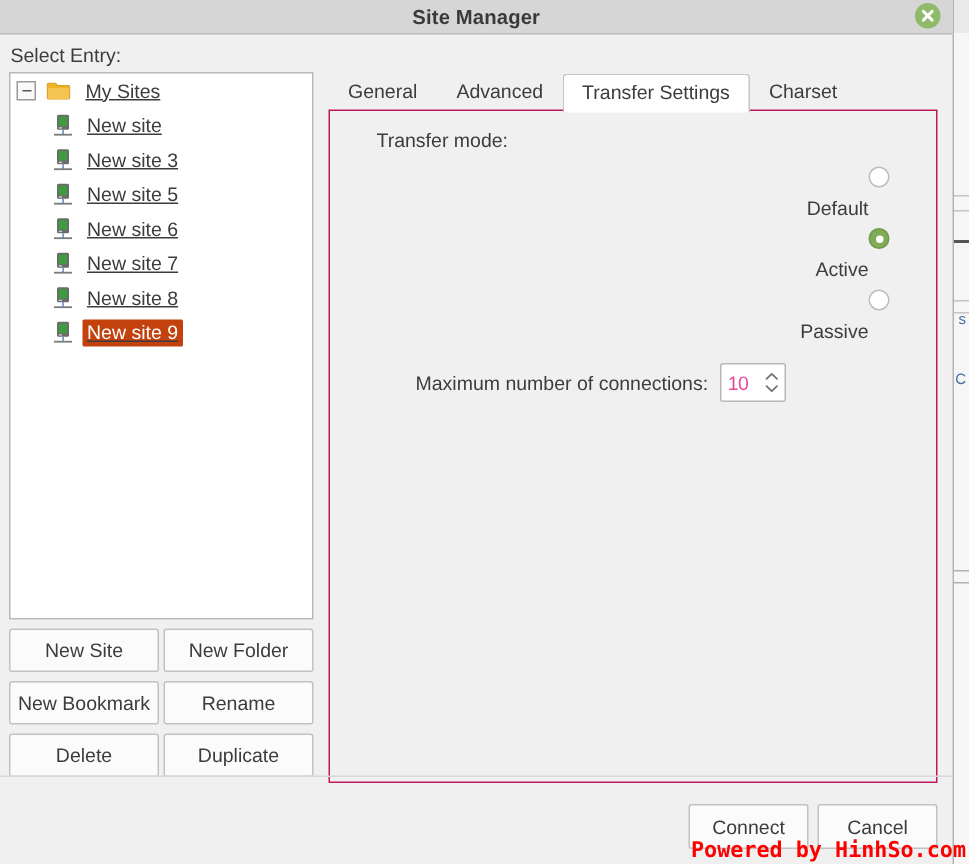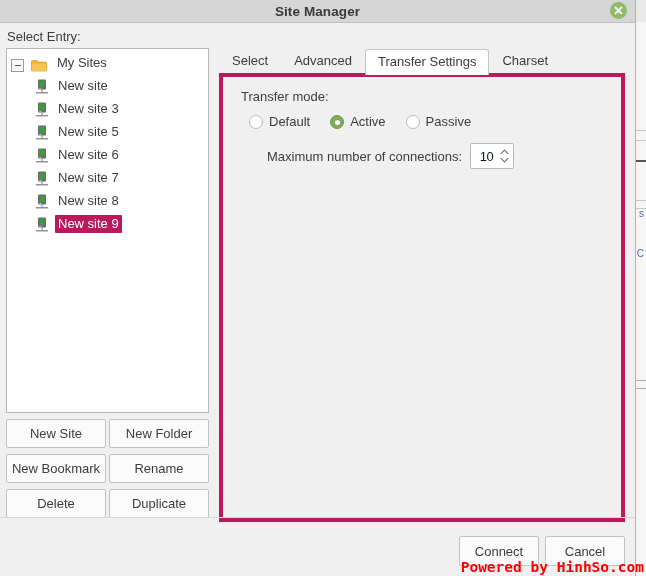--- a/index.html
+++ b/index.html
@@ -109,25 +109,26 @@
     width: 203px;
     height: 365px;
     background: #ffffff;
     border: 1px solid #b8b8b8;
     box-sizing: border-box;
     overflow: hidden;
     position: relative;
   }
   .tree-row {
     display: flex;
-    align-items: flex-end;
+    align-items: center;
     height: 23px;
     padding-left: 4px;
     cursor: default;
     white-space: nowrap;
+    text-decoration: underline;
   }
   .tree-row.child { padding-left: 28px; }
   .expander {
     width: 11px;
     height: 11px;
     border: 1px solid #9a9a9a;
     background: #fafafa;
     display: inline-flex;
     align-items: center;
     justify-content: center;
@@ -143,21 +144,21 @@
   }
   .folder-icon { margin-right: 7px; flex: none; display:block; }
   .server-icon { margin-right: 6px; flex: none; display:block; }
   .tree-label {
     font-size: 13px;
     color: #3c3c3c;
     padding: 1px 3px;
     line-height: 16px;
   }
   .tree-row.selected .tree-label {
-    background: #be185d;
+    background: #c2410c;
     color: #ffffff;
     border-radius: 1px;
   }
 
   
   #left-buttons {
     margin-top: 6px;
     display: grid;
     grid-template-columns: 100px 100px;
     gap: 6px 3px;
@@ -205,39 +206,40 @@
   .tab.active {
     background: #ffffff;
     border-color: #c6c6c6;
     border-top-left-radius: 3px;
     border-top-right-radius: 3px;
     position: relative;
     top: 1px;
   }
   #tabpage {
     background: #f0f0f0;
-    border: 4px solid #be185d;
+    border: 1px solid #be185d;
     height: 449px;
     box-sizing: border-box;
-    padding: 12px 18px;
+    padding: 12px 31px;
     position: relative;
     top: -1px;
   }
 
   .group-label {
     font-size: 13px;
     color: #3c3c3c;
     margin-bottom: 10px;
   }
 
   .radio-row {
     display: flex;
     align-items: flex-end;
     gap: 6px;
     margin: 0 0 14px 8px;
+    flex-direction: column;
   }
   .radio {
     width: 14px;
     height: 14px;
     border-radius: 50%;
     background: #ffffff;
     border: 1px solid #bdbdbd;
     box-sizing: border-box;
     flex: none;
     cursor: pointer;
@@ -298,22 +300,22 @@
     border: 1px solid #b8b8b8;
     border-radius: 2px;
     box-sizing: border-box;
     display: flex;
     align-items: center;
     overflow: hidden;
   }
   .spin-value {
     flex: 1;
     font-size: 13px;
-    color: #0f172a;
-    text-align: center;
+    color: #ec4899;
+    text-align: left;
     padding-left: 4px;
     overflow: hidden;
     white-space: nowrap;
     letter-spacing: -0.3px;
   }
   .spin-arrows {
     width: 13px;
     display: flex;
     flex-direction: column;
     justify-content: center;
@@ -493,21 +495,21 @@
         <button class="btn">New Bookmark</button>
         <button class="btn">Rename</button>
         <button class="btn">Delete</button>
         <button class="btn">Duplicate</button>
       </div>
     </div>
 
     <div id="right-col">
 
       <div id="tabstrip">
-        <div class="tab">Select</div>
+        <div class="tab">General</div>
         <div class="tab">Advanced</div>
         <div class="tab active">Transfer Settings</div>
         <div class="tab">Charset</div>
       </div>
 
       <div id="tabpage">
 
         <div class="group-label">Transfer mode:</div>
 
         <div class="radio-row">

